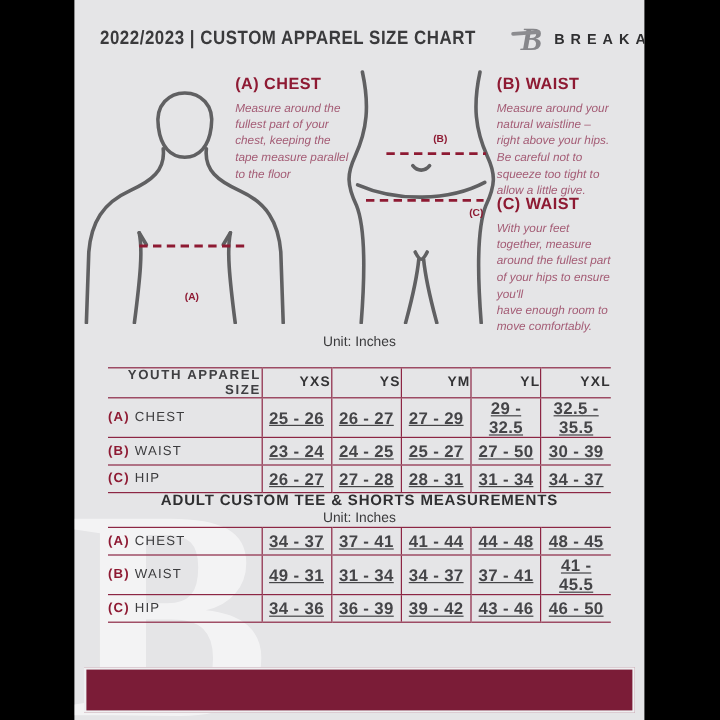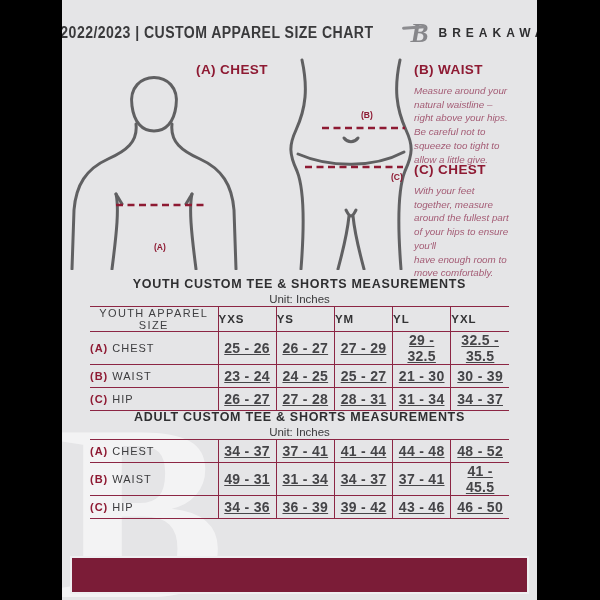--- a/index.html
+++ b/index.html
@@ -7,21 +7,21 @@
     width:600px;height:600px;background:#000;position:relative;overflow:hidden;
     font-family:"Liberation Sans",sans-serif;
   }
   .page{
     position:absolute;left:62px;top:0;width:475px;height:600px;
     background:#e5e5e7;overflow:hidden;
   }
   
   .hdr{
     position:absolute;top:16px;left:0;right:0;height:34px;
-    display:flex;justify-content:center;align-items:center;gap:14px;z-index:2;
+    display:flex;justify-content:space-between;align-items:center;gap:14px;z-index:2;
   }
   .hdr-title{
     font-weight:700;font-size:16px;letter-spacing:.5px;color:#3a3a3c;
     transform:scaleX(.88);transform-origin:center;white-space:nowrap;
   }
   .brand-wrap{display:flex;align-items:center;gap:8px;}
   .brand-name{font-weight:700;font-size:12px;letter-spacing:5px;color:#2f2f31;}
   .logo-b{
     font-family:"Liberation Serif",serif;font-style:italic;font-weight:700;
     font-size:27px;color:#86868a;line-height:1;position:relative;padding:0 2px;
@@ -57,24 +57,24 @@
   }
   table.size{
     position:absolute;left:28px;width:419px;border-collapse:collapse;table-layout:fixed;
   }
   table.size col.lbl{width:128px;}
   table.size td,table.size th{
     border-top:1.5px solid #8c2644;border-bottom:1.5px solid #8c2644;
     padding:0;height:22px;vertical-align:middle;background:transparent;
   }
   table.size td + td, table.size th + th{border-left:1.2px solid #8c2644;}
-  th.size-h{font-size:11.5px;font-weight:700;letter-spacing:1px;color:#333335;text-align:left;}
+  th.size-h{font-size:11.5px;font-weight:700;letter-spacing:1px;color:#333335;text-align:right;}
   th.lbl-h{
-    font-size:11px;font-weight:400;letter-spacing:1.4px;color:#3f3f42;
-    text-align:center;padding-left:14px;margin-left:13px;
+    font-size:11px;font-weight:700;letter-spacing:1.4px;color:#3f3f42;
+    text-align:right;padding-left:14px;margin-left:13px;
   }
   td.val{font-size:14px;font-weight:600;color:#454548;text-align:center;letter-spacing:.3px;text-decoration:underline;}
   td.rowlbl{text-align:left;padding-left:14px;font-size:11px;letter-spacing:1px;color:#3c3c3e;}
   td.rowlbl .pfx{font-weight:700;color:#8e1a33;margin-right:4px;}
   
   .watermark{
     position:absolute;left:-4px;top:388px;z-index:0;
     font-family:"Liberation Serif",serif;font-weight:700;font-size:250px;line-height:1;
     color:rgba(255,255,255,.55);user-select:none;
   }
@@ -121,46 +121,50 @@
       <path class="fig-stroke" d="M 61 158 C 59 178 54 196 50 211"></path>
       <path class="fig-stroke" d="M 65 158 C 67 178 72 196 76 211"></path>
       <line class="dash" x1="34" y1="70" x2="117" y2="70"></line>
       <line class="dash" x1="17" y1="109" x2="115" y2="109"></line>
     </svg>
     <span class="meas-label" style="left:299px;top:58px;">(B)</span>
     <span class="meas-label" style="left:329px;top:120px;">(C)</span>
 
     <div class="instr" style="left:134px;top:10px;width:116px;">
       <h3>(A) CHEST</h3>
+      <p>Measure around the
+fullest part of your
+chest, keeping the
+tape measure parallel
+to the floor</p>
     </div>
 
     <div class="instr" style="left:352px;top:10px;width:120px;">
       <h3>(B) WAIST</h3>
       <p>Measure around your
 natural waistline –
 right above your hips.
 Be careful not to
 squeeze too tight to
 allow a little give.</p>
     </div>
 
     <div class="instr" style="left:352px;top:110px;width:124px;">
-      <h3>(C) CHEST</h3>
+      <h3>(C) WAIST</h3>
       <p>With your feet
 together, measure
 around the fullest part
 of your hips to ensure
 you'll
 have enough room to
 move comfortably.</p>
     </div>
   </div>
 
   <div class="tbl-sec" style="top:277px;">
-    <div class="tbl-title">YOUTH CUSTOM TEE &amp; SHORTS MEASUREMENTS</div>
     <div class="tbl-unit">Unit: Inches</div>
     <table class="size" style="top:29px;">
       <colgroup>
           <col class="lbl">
           <col>
           <col>
           <col>
           <col>
           <col>
         </colgroup>
@@ -183,21 +187,21 @@
         <td class="val">29 - 32.5</td>
         <td class="val">32.5 - 35.5</td>
       </tr>
       <tr>
         <td class="rowlbl">
           <span class="pfx">(B)</span><span>WAIST</span>
         </td>
         <td class="val">23 - 24</td>
         <td class="val">24 - 25</td>
         <td class="val">25 - 27</td>
-        <td class="val">21 - 30</td>
+        <td class="val">27 - 50</td>
         <td class="val">30 - 39</td>
       </tr>
       <tr>
         <td class="rowlbl">
           <span class="pfx">(C)</span><span>HIP</span>
         </td>
         <td class="val">26 - 27</td>
         <td class="val">27 - 28</td>
         <td class="val">28 - 31</td>
         <td class="val">31 - 34</td>
@@ -221,21 +225,21 @@
         </colgroup>
       <tbody>
       <tr>
         <td class="rowlbl">
           <span class="pfx">(A)</span><span>CHEST</span>
         </td>
         <td class="val">34 - 37</td>
         <td class="val">37 - 41</td>
         <td class="val">41 - 44</td>
         <td class="val">44 - 48</td>
-        <td class="val">48 - 52</td>
+        <td class="val">48 - 45</td>
       </tr>
       <tr>
         <td class="rowlbl">
           <span class="pfx">(B)</span><span>WAIST</span>
         </td>
         <td class="val">49 - 31</td>
         <td class="val">31 - 34</td>
         <td class="val">34 - 37</td>
         <td class="val">37 - 41</td>
         <td class="val">41 - 45.5</td>

